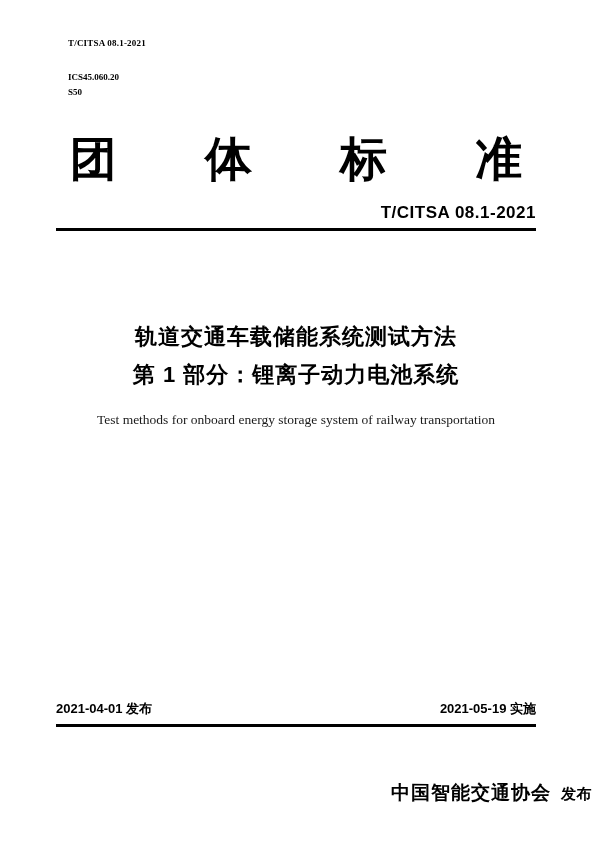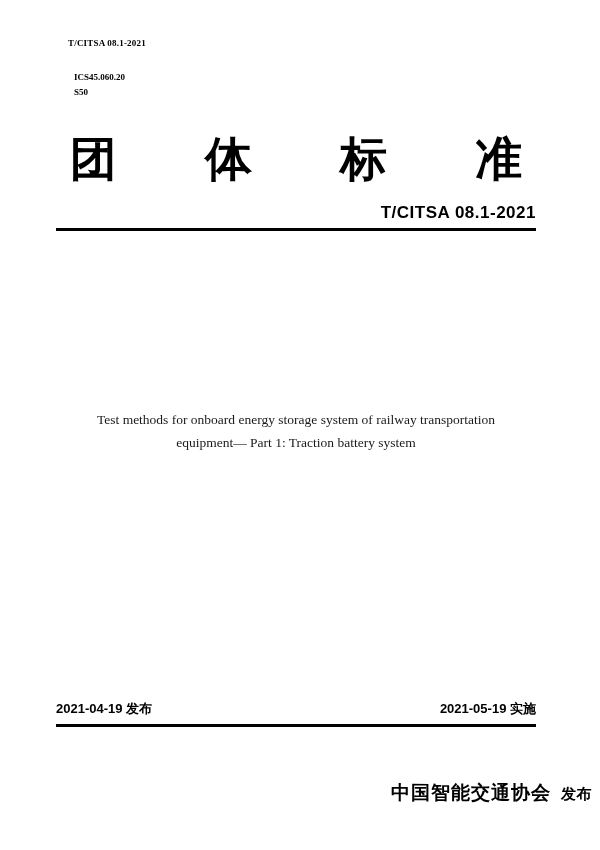--- a/index.html
+++ b/index.html
@@ -27,21 +27,21 @@
     position: absolute;
     left: 68px;
     top: 38px;
     font-size: 9px;
     font-weight: bold;
     letter-spacing: 0.2px;
     white-space: nowrap;
   }
   .ics-block {
     position: absolute;
-    left: 74px;
+    left: 68px;
     top: 70px;
     font-size: 9px;
     font-weight: bold;
     line-height: 15px;
   }
 
   
   .standard-title {
     position: absolute;
     left: 0;
@@ -150,28 +150,31 @@
     <div>ICS45.060.20</div>
     <div>S50</div>
   </div>
 
   <div class="standard-title">团 体 标 准</div>
 
   <div class="code-right">T/CITSA  08.1-2021</div>
 
   <div class="rule"></div>
 
+  <div class="subject">
+    <div class="line">轨道交通车载储能系统测试方法</div>
+    <div class="line">第 1 部分：锂离子动力电池系统</div>
+  </div>
 
   <div class="subject-en">
     <div>Test methods for onboard energy storage system of railway transportation</div>
-    <div>equipment— Part 1: Traction battery system</div>
   </div>
 
   <div class="date-row">
-    <div>2021-04-19 发布</div>
+    <div>2021-04-01 发布</div>
     <div>2021-05-19 实施</div>
   </div>
 
   <div class="rule-bottom"></div>
 
   <div class="publisher">
     <span>中国智能交通协会</span><span class="verb">发布</span>
   </div>
 
 </div>

